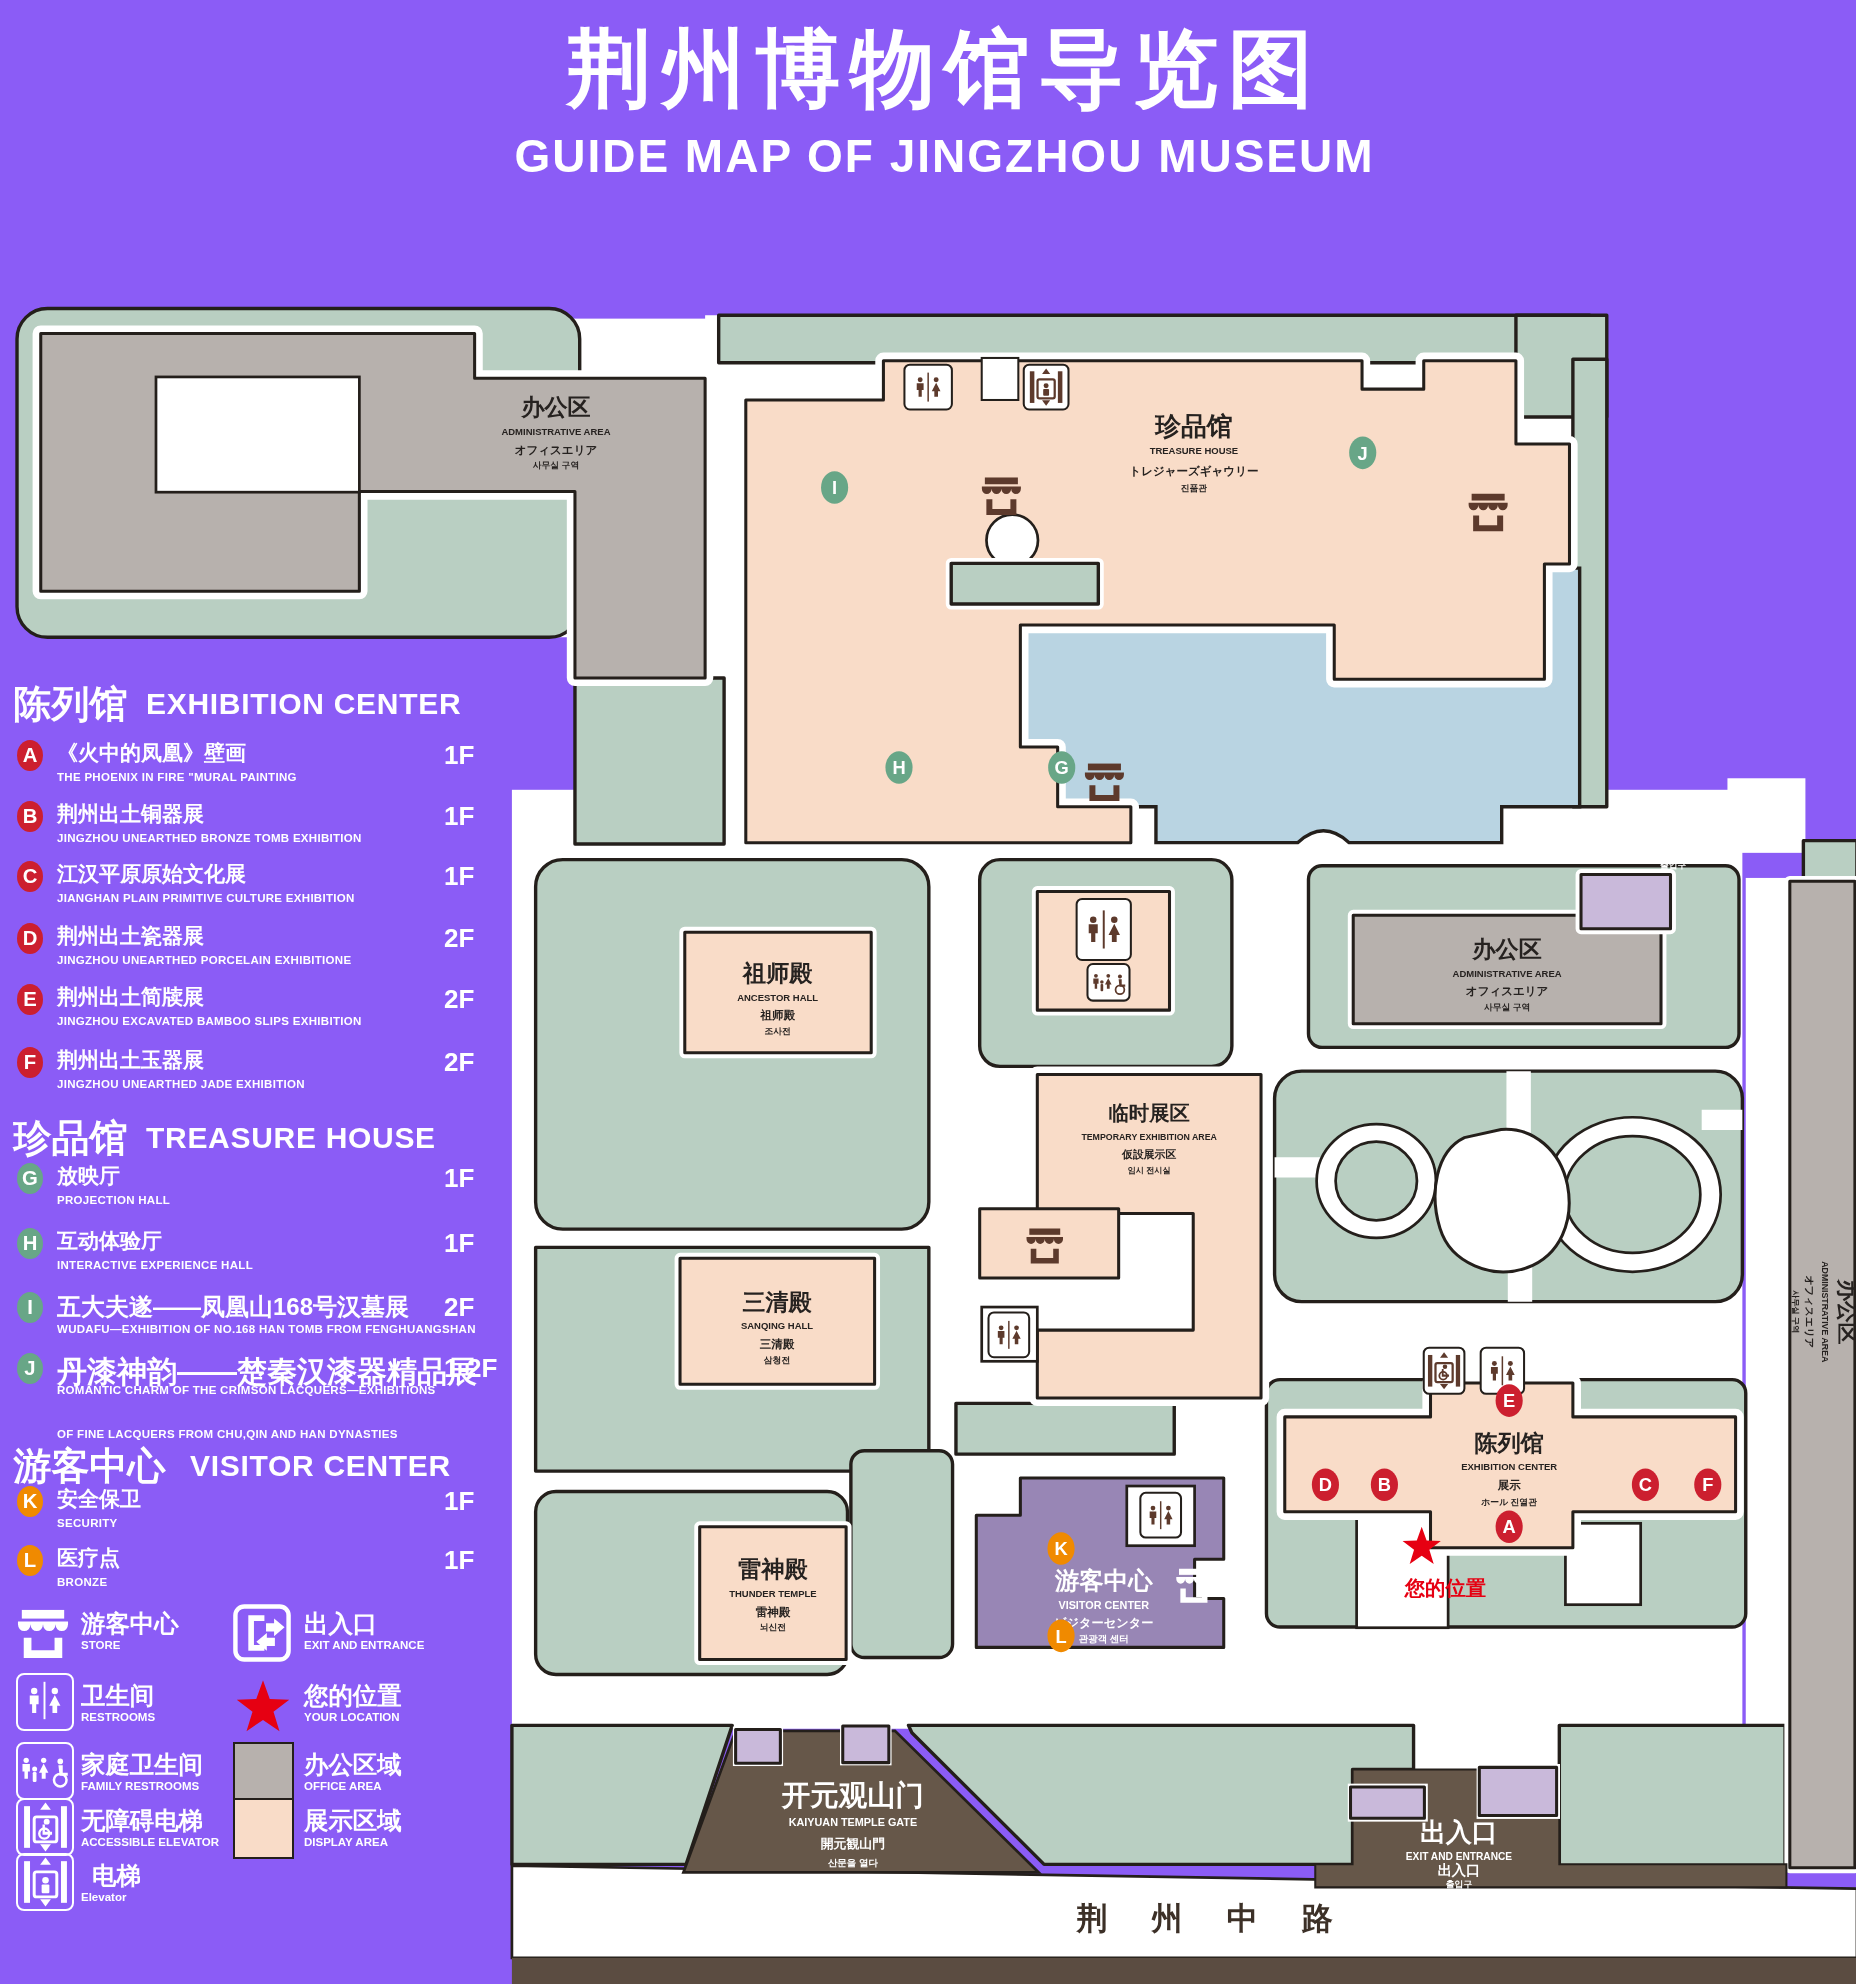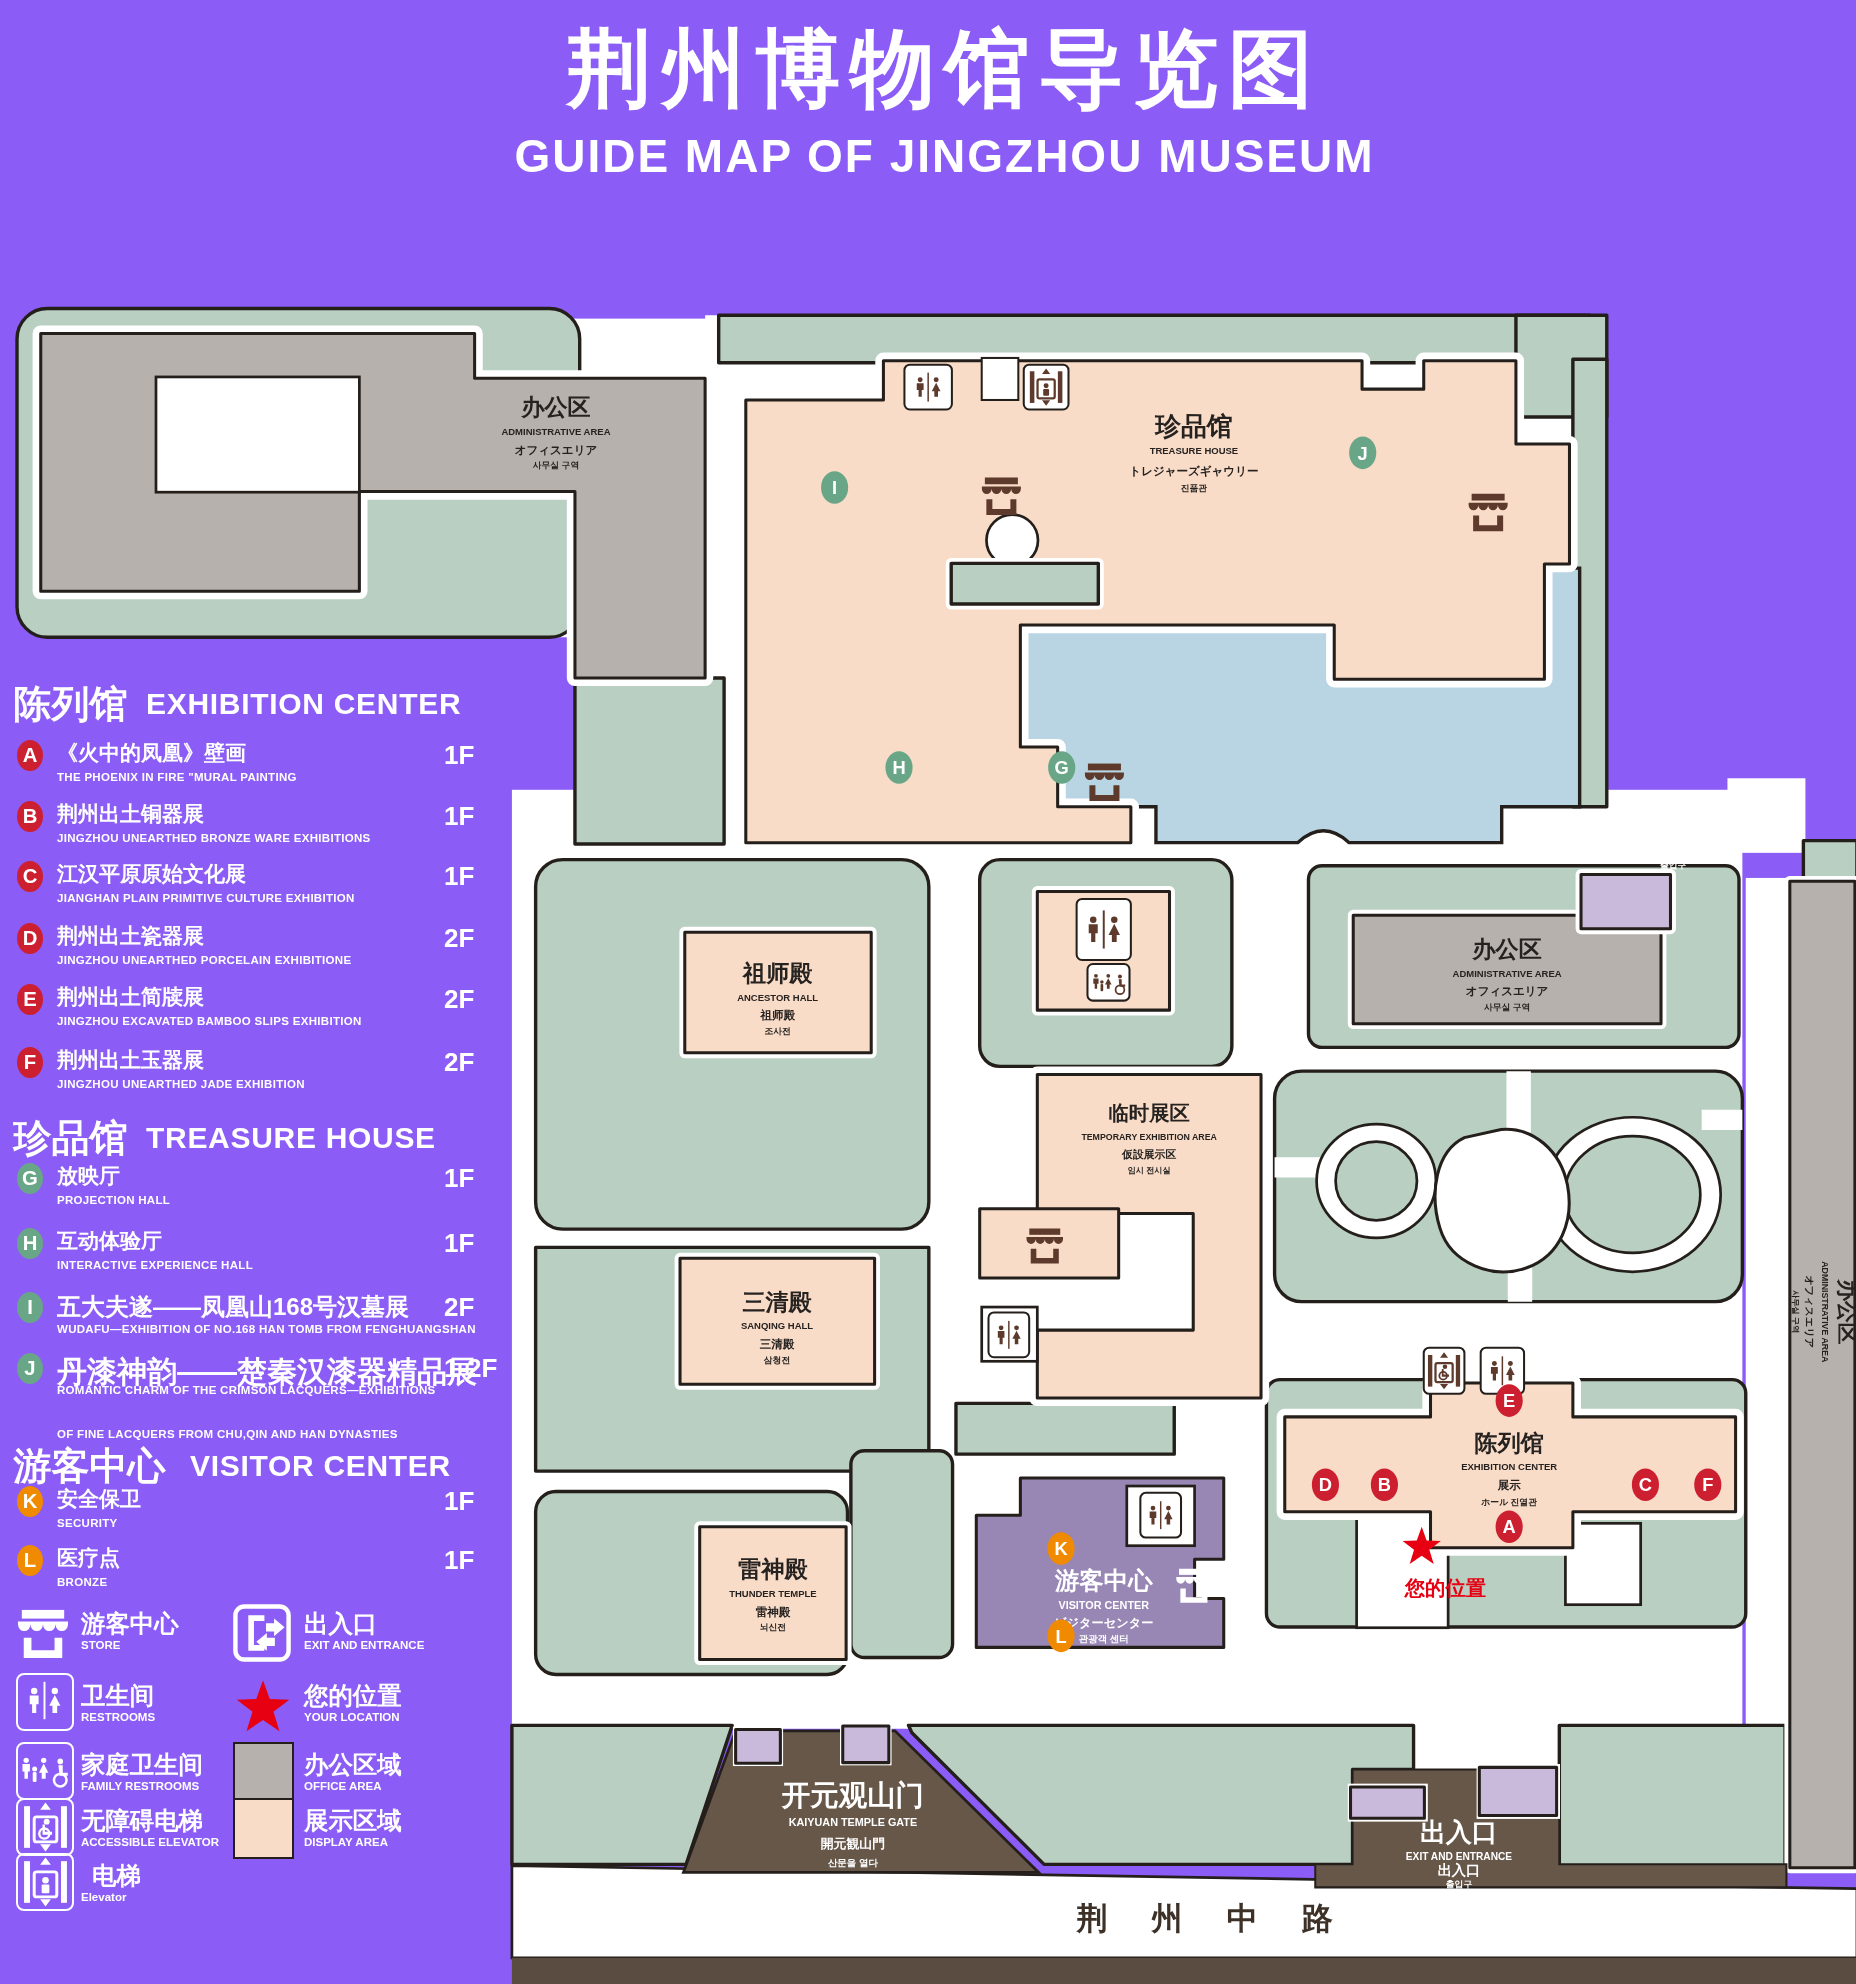--- a/index.html
+++ b/index.html
@@ -418,21 +418,21 @@
 
     <div class="lrow" style="top:740px">
       <div class="badge red">A</div>
       <span class="it-zh">《火中的凤凰》壁画</span>
       <span class="it-en">THE PHOENIX IN FIRE "MURAL PAINTING</span>
       <span class="it-fl">1F</span>
     </div>
     <div class="lrow" style="top:801px">
       <div class="badge red">B</div>
       <span class="it-zh">荆州出土铜器展</span>
-      <span class="it-en">JINGZHOU UNEARTHED BRONZE WARE EXHIBITIONS</span>
+      <span class="it-en">JINGZHOU UNEARTHED BRONZE TOMB EXHIBITION</span>
       <span class="it-fl">1F</span>
     </div>
     <div class="lrow" style="top:861px">
       <div class="badge red">C</div>
       <span class="it-zh">江汉平原原始文化展</span>
       <span class="it-en">JIANGHAN PLAIN PRIMITIVE CULTURE EXHIBITION</span>
       <span class="it-fl">1F</span>
     </div>
     <div class="lrow" style="top:923px">
       <div class="badge red">D</div>

